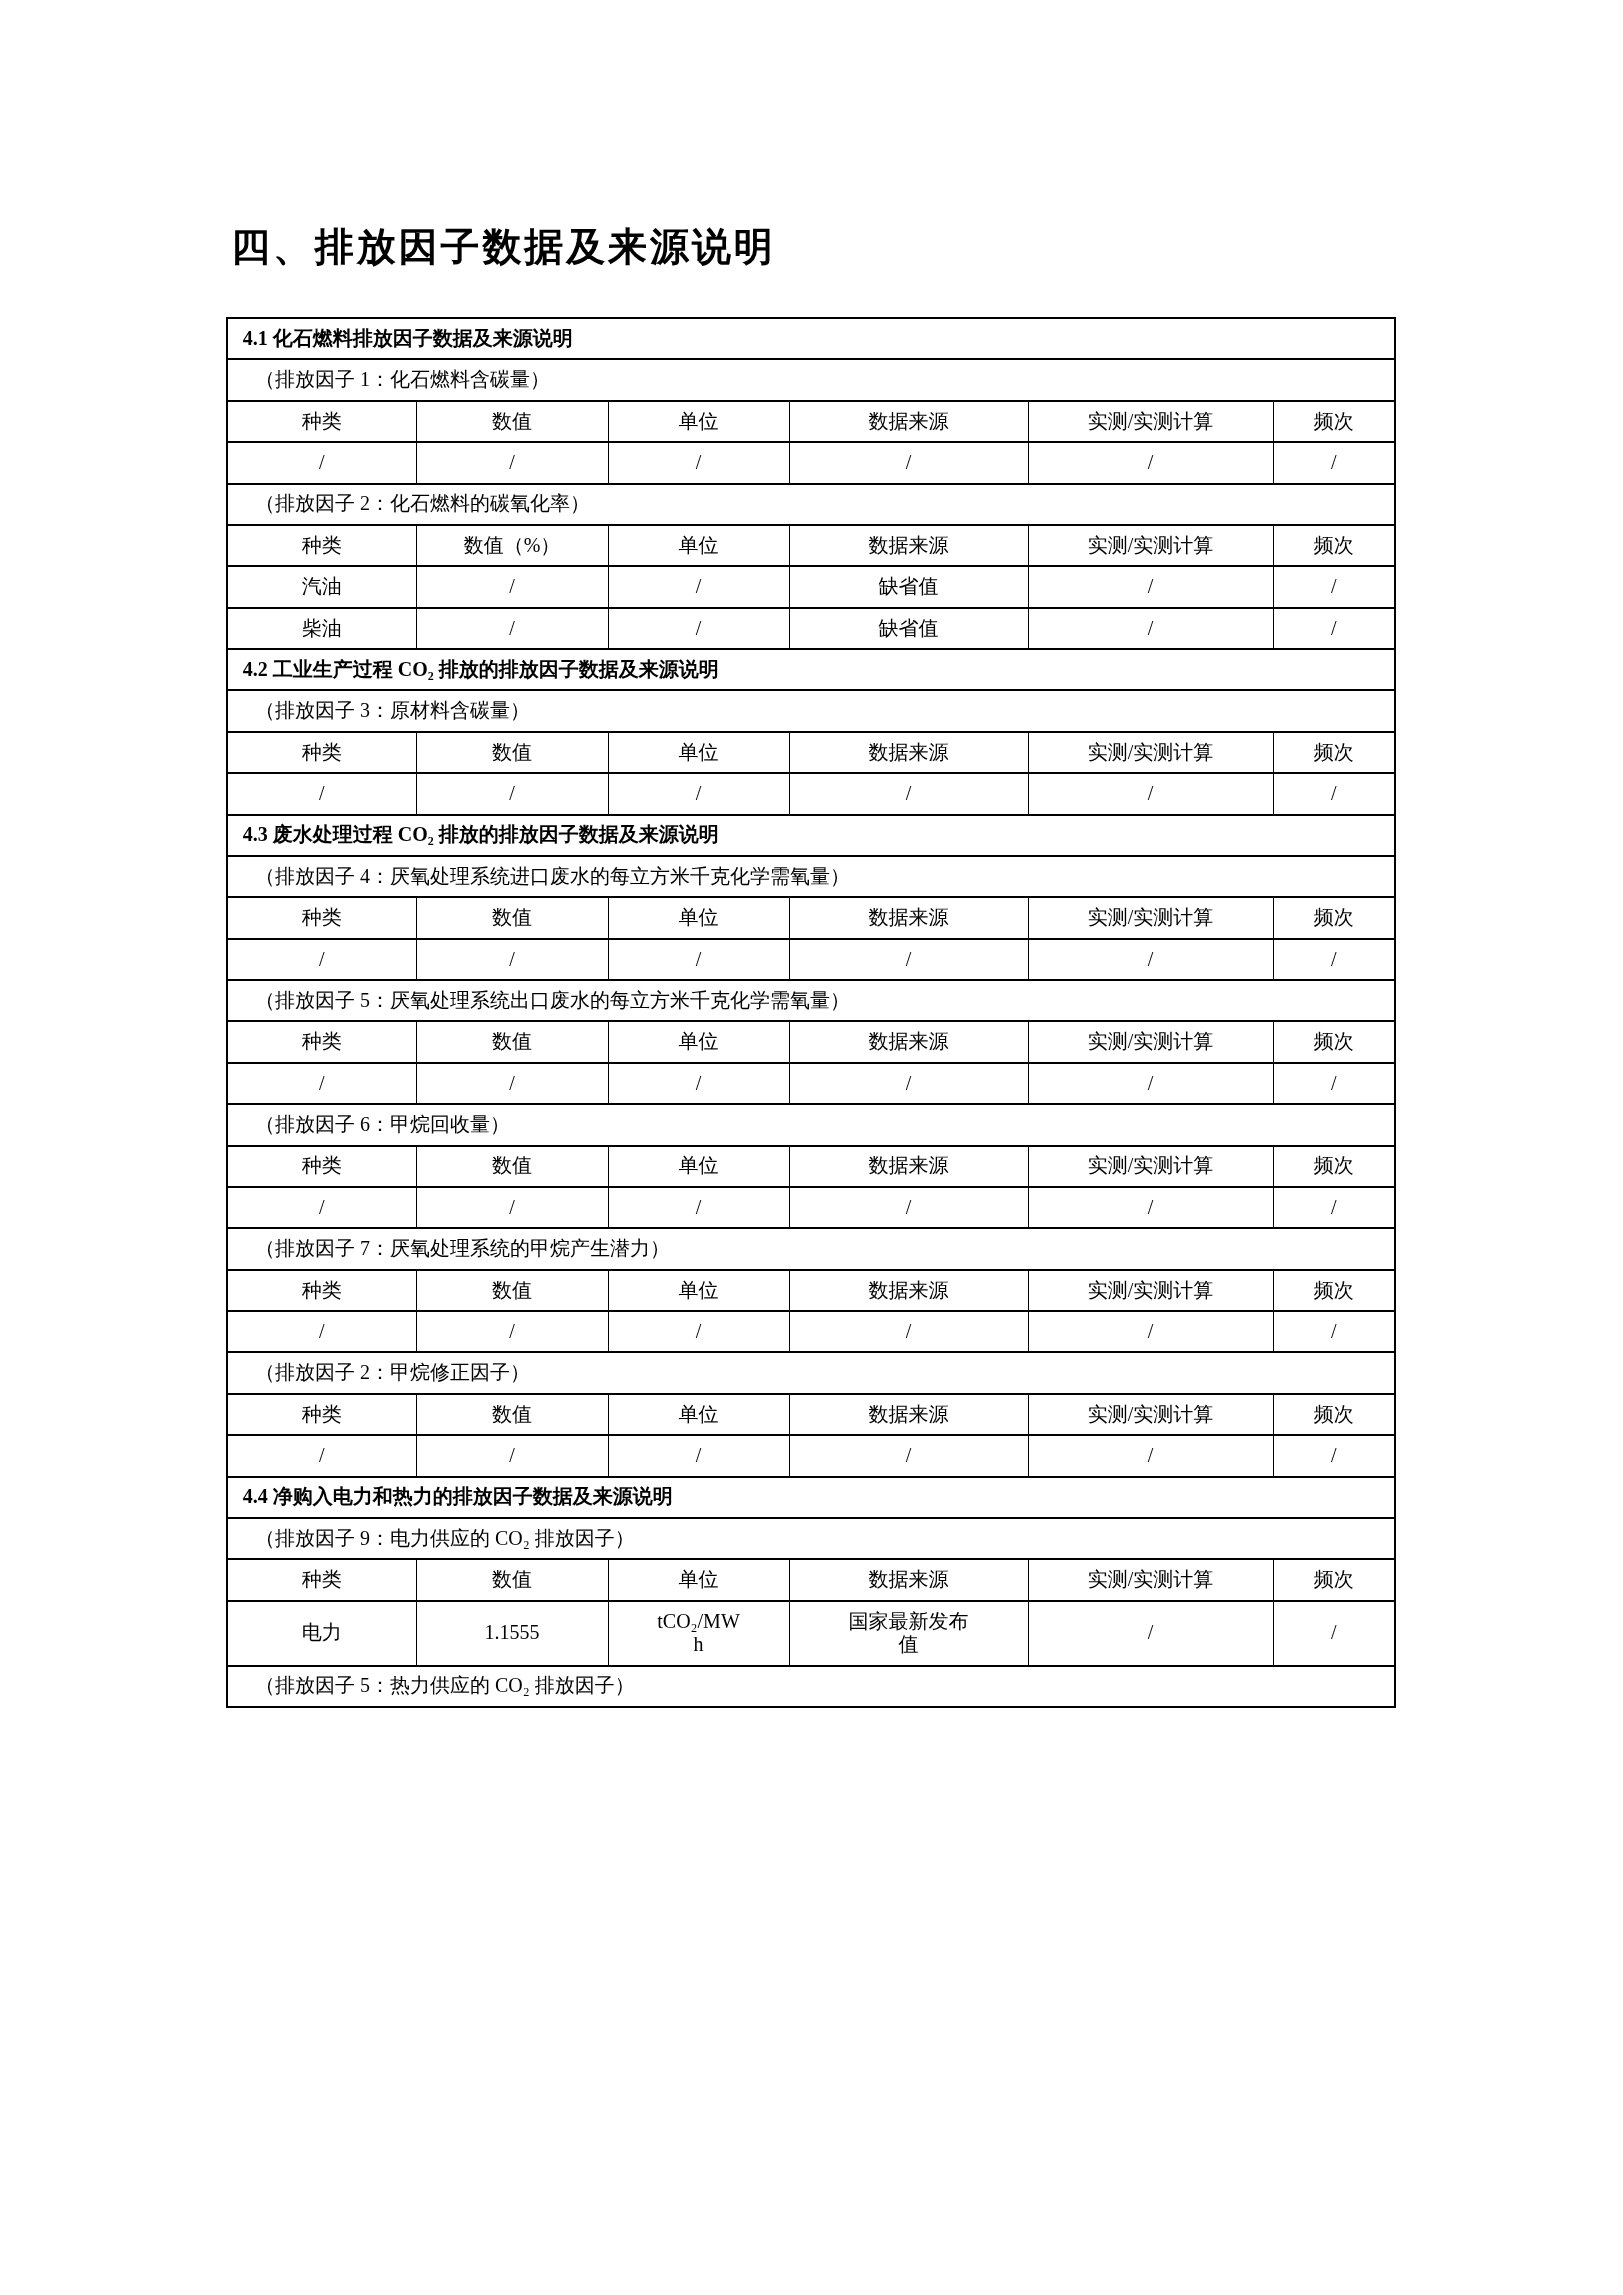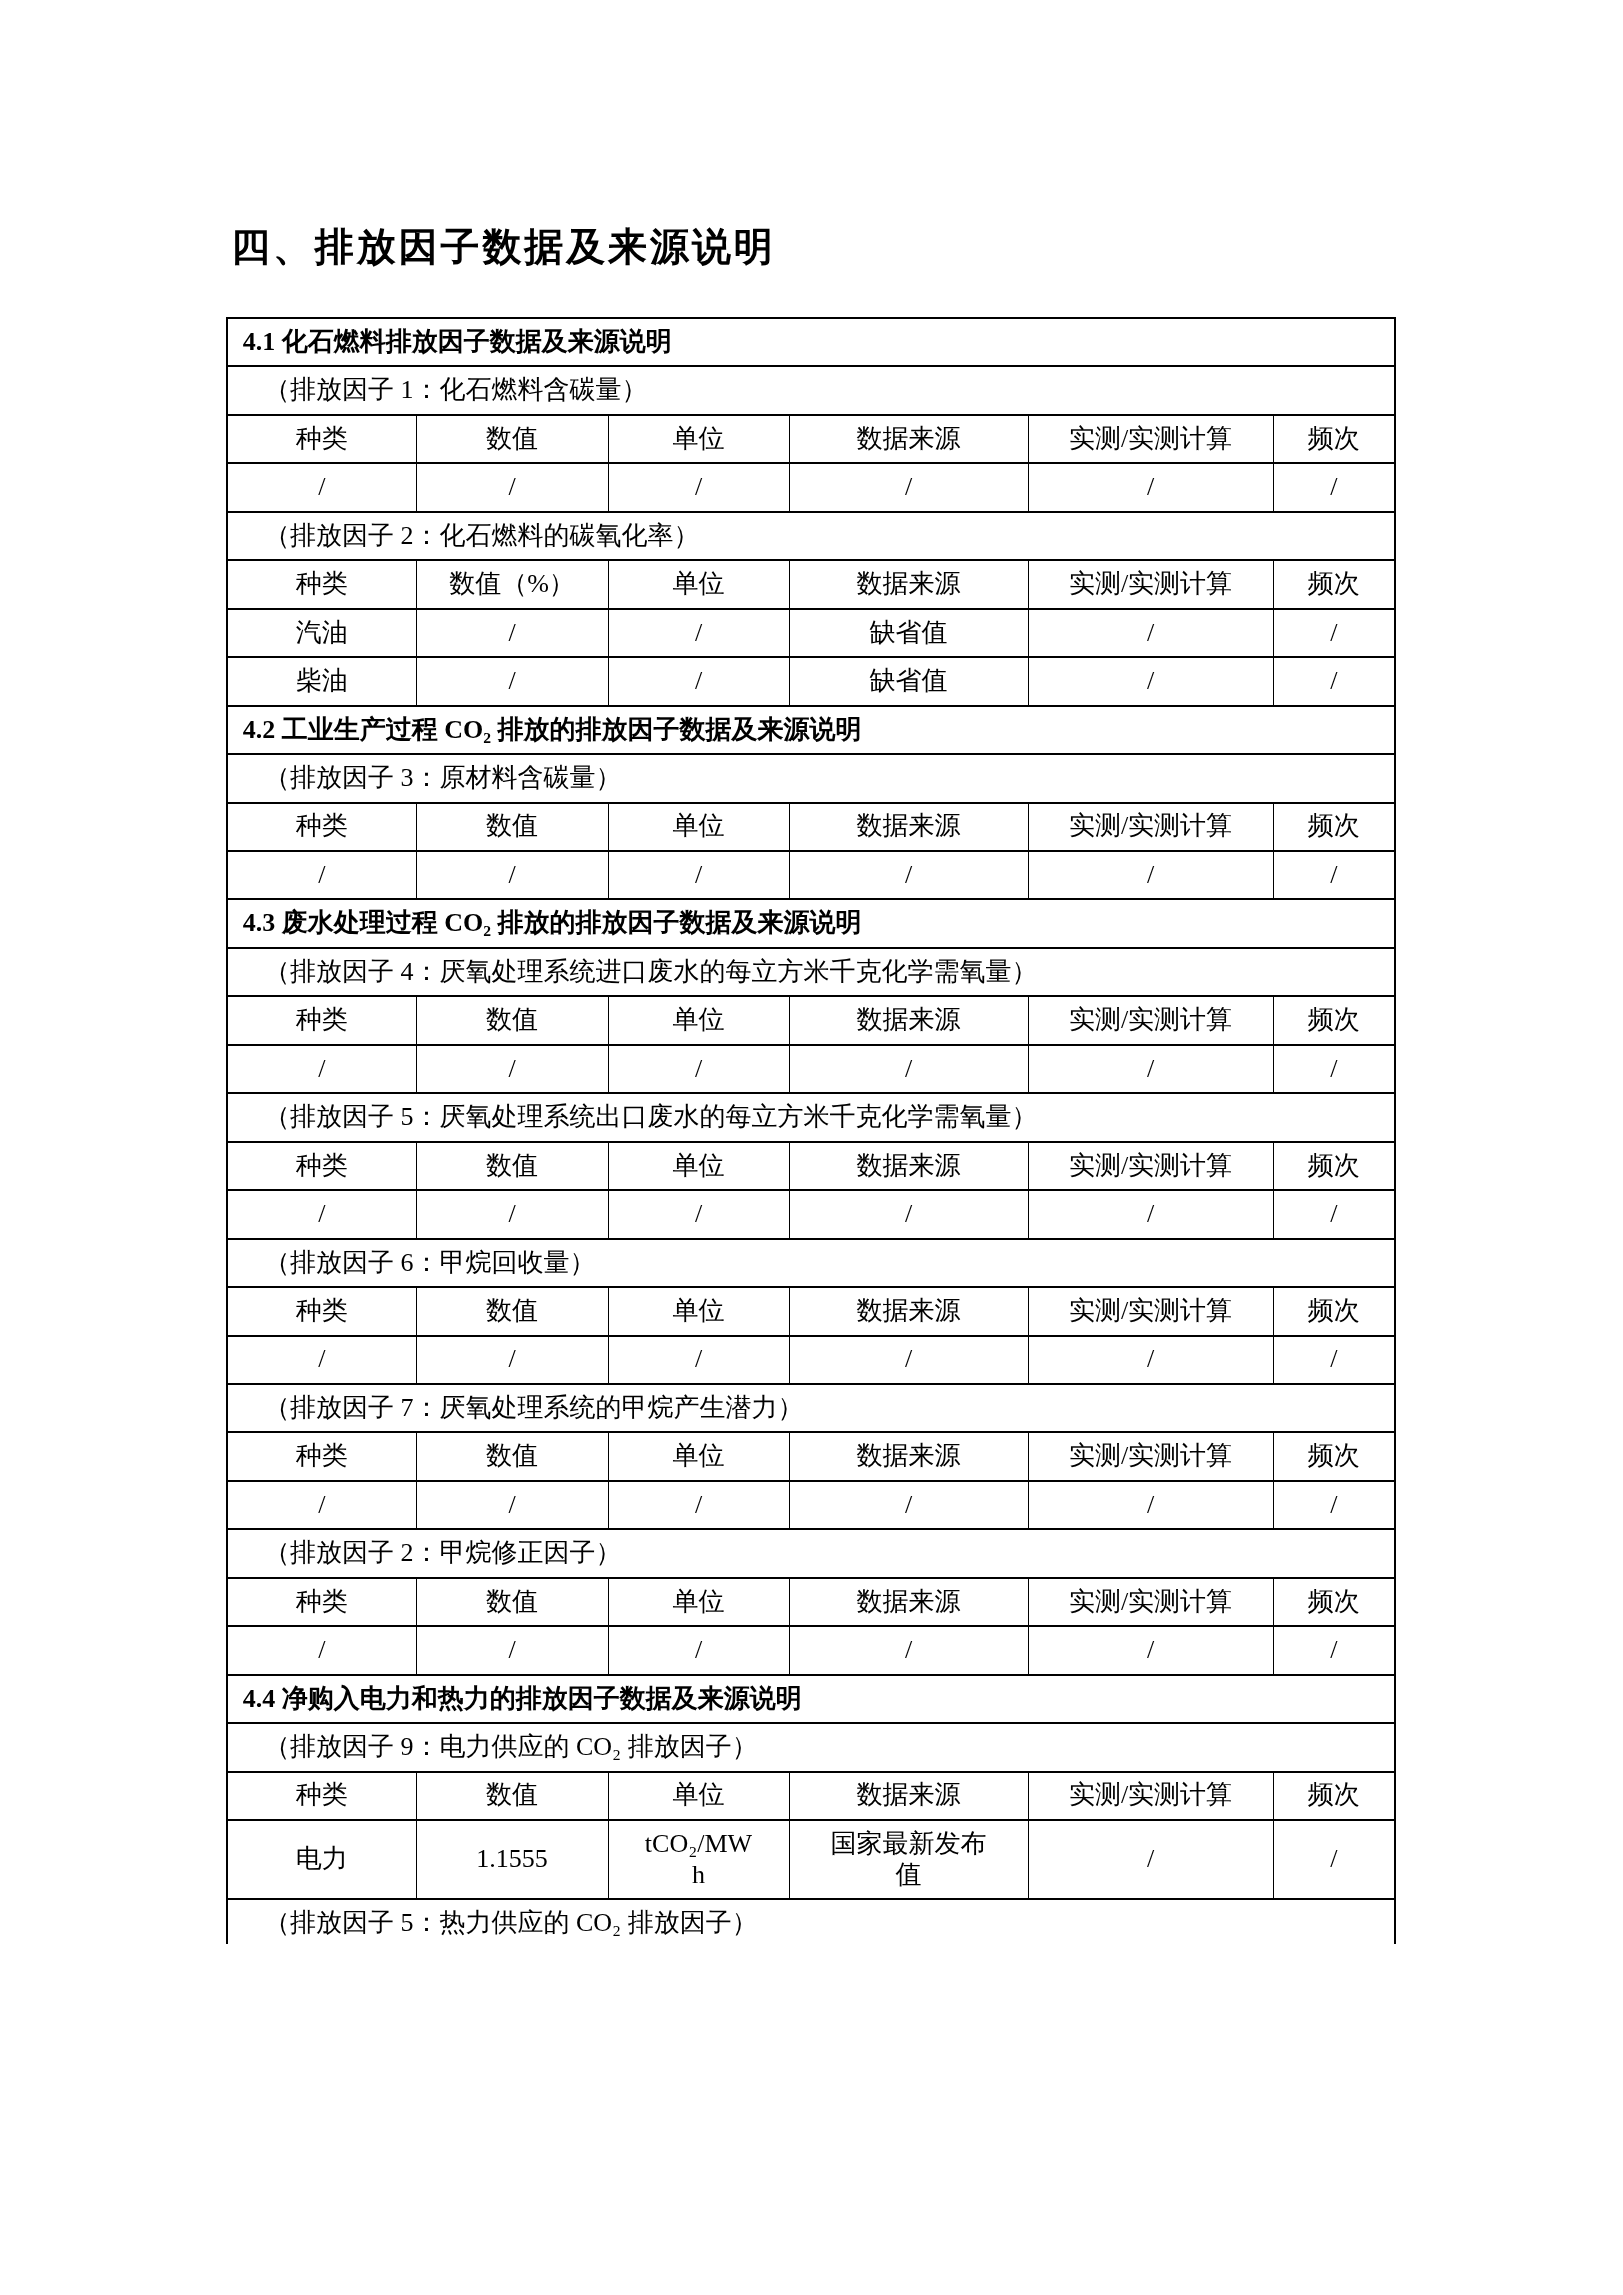--- a/index.html
+++ b/index.html
@@ -28,21 +28,21 @@
     font-family: "Liberation Serif", "DejaVu Serif", serif;
   }
   table.doc-table {
     position: absolute;
     left: 226px;
     top: 317px;
     width: 1169px;
     border-collapse: collapse;
     table-layout: fixed;
     border: 2.9px solid #000000;
-    font-size: 26px;
+    font-size: 20px;
     line-height: 1.18;
   }
   table.doc-table tr {
     border-top: 2.9px solid #000000;
     border-bottom: 2.9px solid #000000;
   }
   table.doc-table td {
     padding: 7.9px 8.8px;
     vertical-align: middle;
     white-space: pre-line;
@@ -58,21 +58,21 @@
     text-align: center;
   }
   tr.row-section td {
     font-weight: bold;
     text-align: left;
     padding-left: 14.7px;
     white-space: nowrap;
   }
   tr.row-note td {
     text-align: left;
-    padding-left: 36px;
+    padding-left: 27px;
     white-space: nowrap;
   }
   .page-number {
     position: absolute;
     left: 0;
     right: 0;
     top: 2149px;
     text-align: center;
     font-size: 23.6px;
   }

